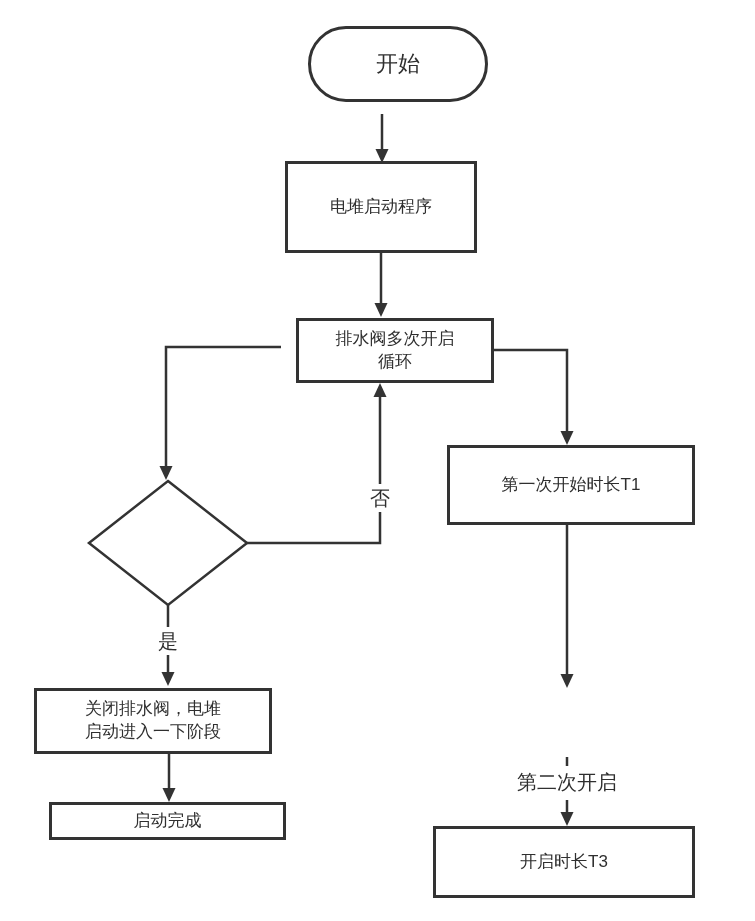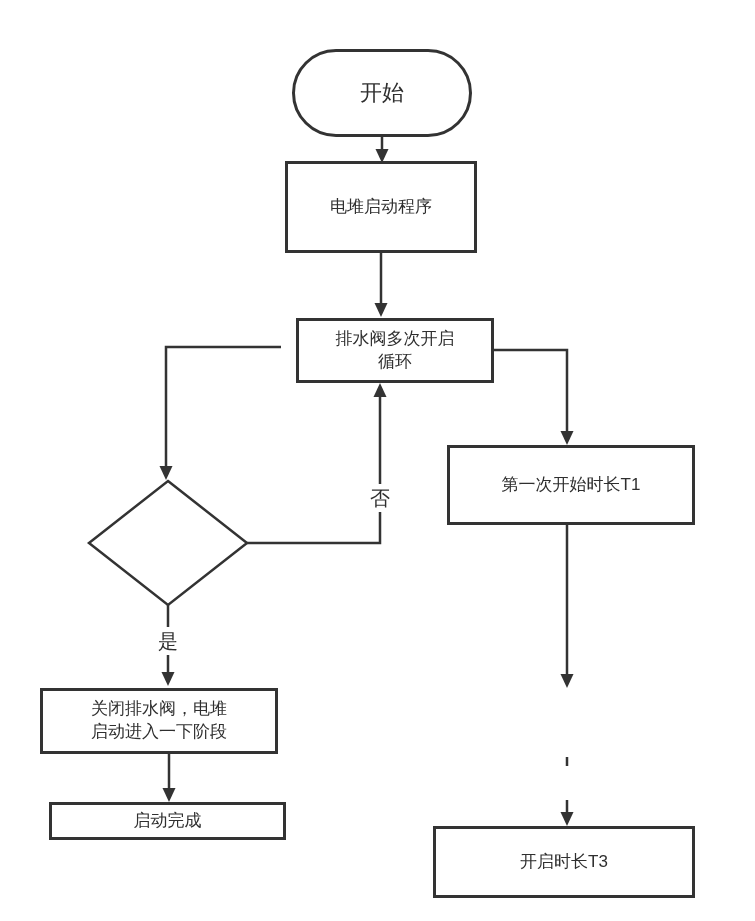--- a/index.html
+++ b/index.html
@@ -83,36 +83,37 @@
       <polygon points="159.5,466 172.5,466 166,480"></polygon>
       <polygon points="560.5,431 573.5,431 567,445"></polygon>
       <polygon points="373.5,397 386.5,397 380,383"></polygon>
       <polygon points="161.5,672 174.5,672 168,686"></polygon>
       <polygon points="162.5,788 175.5,788 169,802"></polygon>
       <polygon points="560.5,674 573.5,674 567,688"></polygon>
       <polygon points="560.5,812 573.5,812 567,826"></polygon>
     </g>
   </svg>
 
-  <div class="node node--terminator" style="left:292px; top:26px; width:180px; height:88px;margin-top:23px;">开始</div>
+  <div class="node node--terminator" style="left:308px; top:26px; width:180px; height:76px;">开始</div>
 
   <div class="node" style="left:285px; top:161px; width:192px; height:92px;">电堆启动程序</div>
 
   <div class="node" style="left:296px; top:318px; width:198px; height:65px;">排水阀多次开启
 循环</div>
 
 
   <div class="node" style="left:447px; top:445px; width:248px; height:80px;">第一次开始时长T1</div>
 
 
   <div class="node" style="left:433px; top:826px; width:262px; height:72px;">开启时长T3</div>
 
-  <div class="node" style="left:40px; top:688px; width:238px; height:66px;">关闭排水阀，电堆
+  <div class="node" style="left:34px; top:688px; width:238px; height:66px;">关闭排水阀，电堆
 启动进入一下阶段</div>
 
   <div class="node" style="left:49px; top:802px; width:237px; height:38px;">启动完成</div>
 
   <div class="edge-label" style="left:363px; top:484px; width:34px; height:28px;">否</div>
 
   <div class="edge-label" style="left:151px; top:627px; width:34px; height:28px;">是</div>
 
+  <div class="edge-label" style="left:510px; top:767px; width:114px; height:30px;">第二次开启</div>
 
 </div>
 
 </body></html>

